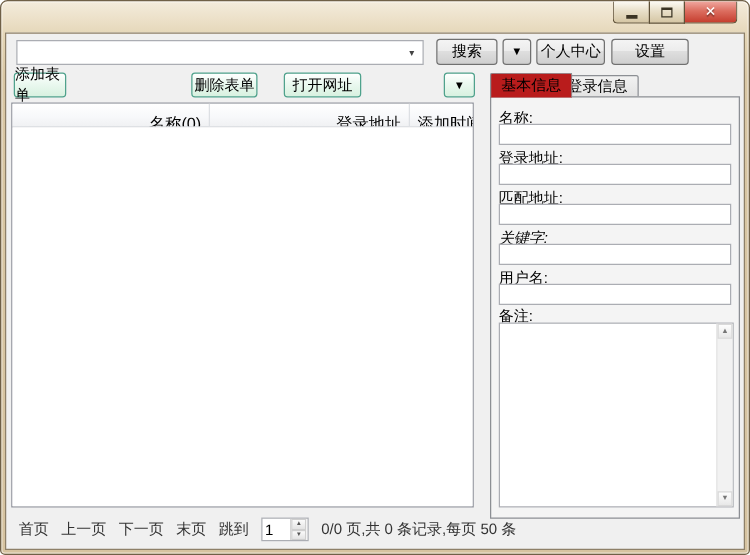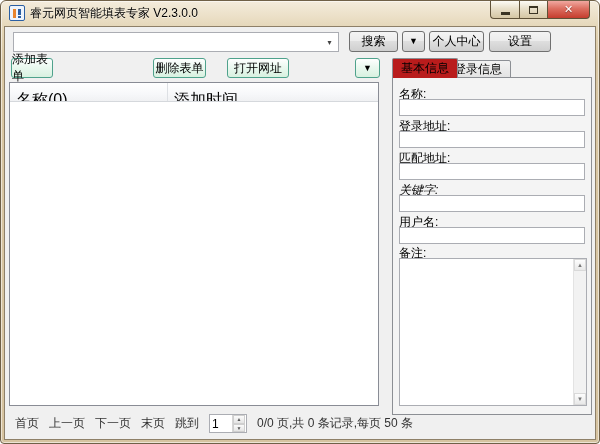--- a/index.html
+++ b/index.html
@@ -29,21 +29,21 @@
   
   .combo{position:absolute;left:8px;top:5px;width:326px;height:20px;background:#fff;border:1px solid #abadb3;display:flex;}
   .combo-input{flex:1;border:none;outline:none;height:100%;font-size:12px;padding:0 4px;background:transparent;}
   .combo-btn{width:17px;height:100%;display:flex;align-items:center;justify-content:center;font-size:8px;color:#444;cursor:default;}
   .btn{position:absolute;height:21px;border:1px solid #707070;border-radius:3px;background:linear-gradient(to bottom,#f4f4f4,#ececec 45%,#dfdfdf 46%,#cfcfcf);font-size:12px;color:#000;display:flex;align-items:center;justify-content:center;cursor:default;}
   .btn-mint{position:absolute;height:20px;border:1px solid #4fa28c;border-radius:3px;background:linear-gradient(to bottom,#ffffff,#ecf9f1 40%,#d8f1e0);font-size:12px;color:#000;display:flex;align-items:center;justify-content:center;cursor:default;}
   .arrow-glyph{font-size:9px;line-height:1;}
   
   .list{position:absolute;left:4px;top:55px;width:370px;height:324px;border:1px solid #898c95;background:#fff;display:flex;flex-direction:column;}
   .list-header{display:flex;height:19px;background:linear-gradient(#ffffff,#f7f8fa 60%,#f0f1f3);border-bottom:1px solid #d5d8dc;flex:0 0 auto;}
-  .hcell{font-size:16px;color:#000;padding:7px 6px 0 6px;border-right:1px solid #dde0e4;white-space:nowrap;overflow:hidden;}
+  .hcell{font-size:13px;color:#000;padding:7px 6px 0 6px;border-right:1px solid #dde0e4;white-space:nowrap;overflow:hidden;text-align:right;}
   .hc0{width:158px;}
   .hc1{width:160px;}
   .hc2{flex:1;border-right:none;}
   .list-body{flex:1;background:#fff;}
   
   .tab{position:absolute;font-size:12px;padding:0 8px;display:flex;align-items:center;justify-content:center;border:1px solid #8c8f94;cursor:default;}
   .tab-active{left:387px;top:31px;height:20px;background:#b91c1c;border-bottom:none;z-index:3;border-radius:2px 2px 0 0;}
   .tab-idle{left:440px;top:33px;height:18px;background:linear-gradient(#f2f2f2,#e3e3e3);z-index:1;border-radius:2px 2px 0 0;}
   .panel{position:absolute;left:387px;top:50px;width:200px;height:338px;border:1px solid #8c8f94;background:#f4f4f4;z-index:2;padding-left:32px;}
   .flabel{position:absolute;left:6px;font-size:12px;color:#000;white-space:nowrap;}
@@ -58,28 +58,20 @@
   .spinner{width:38px;height:19px;border:1px solid #abadb3;background:#fff;display:flex;}
   .spin-input{width:22px;border:none;outline:none;font-size:12px;padding:0 2px;background:transparent;}
   .spin-col{width:13px;display:flex;flex-direction:column;border-left:1px solid #d5d5d5;}
   .spin-b{flex:1;display:flex;align-items:center;justify-content:center;font-size:5px;color:#555;background:linear-gradient(#fbfbfb,#e4e4e4);border:1px solid #cfcfcf;cursor:default;}
 </style>
 </head>
 <body>
 
 <div class="window">
 
-  <div class="titlebar">
-    <div class="app-icon">
-      <div class="bar1"></div>
-      <div class="bar2"></div>
-      <div class="dot2"></div>
-    </div>
-    <div class="title-text">睿元网页智能填表专家 V2.3.0.0</div>
-  </div>
 
   <div class="winbtns">
     <div class="wbtn min">
       <div class="glyph-min"></div>
     </div>
     <div class="wbtn max">
       <div class="glyph-max"></div>
     </div>
     <div class="wbtn close">
       <span>✕</span>
@@ -104,20 +96,21 @@
     <div class="btn-mint" style="left:6px;top:31px;width:42px;">添加表单</div>
     <div class="btn-mint" style="left:148px;top:31px;width:53px;">删除表单</div>
     <div class="btn-mint" style="left:222px;top:31px;width:62px;">打开网址</div>
     <div class="btn-mint" style="left:350px;top:31px;width:25px;">
       <span class="arrow-glyph">▼</span>
     </div>
 
     <div class="list">
       <div class="list-header">
         <div class="hcell hc0">名称(0)</div>
+        <div class="hcell hc1">登录地址</div>
         <div class="hcell hc2">添加时间</div>
       </div>
       <div class="list-body"></div>
     </div>
 
     <div class="tab tab-active">基本信息</div>
     <div class="tab tab-idle">登录信息</div>
 
     <div class="panel">
       <div class="flabel" style="top:8px;">名称:</div>

